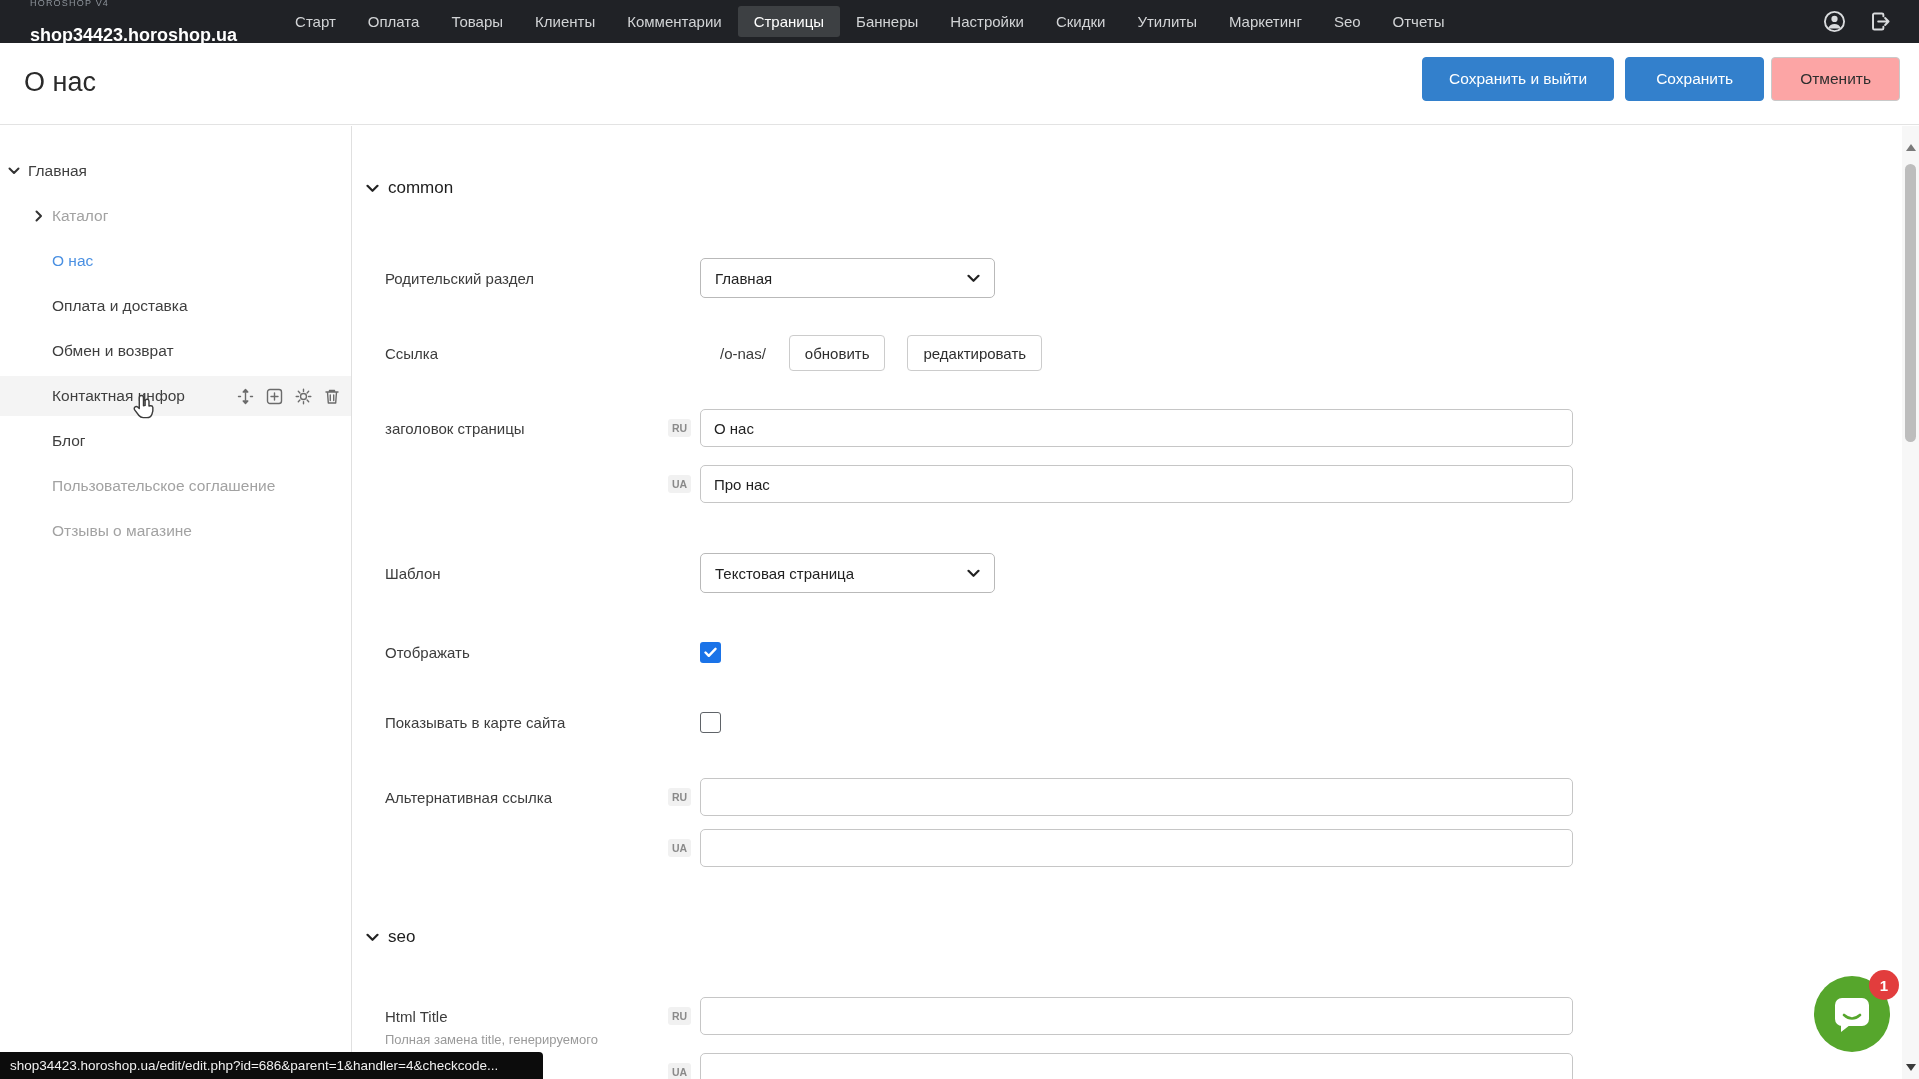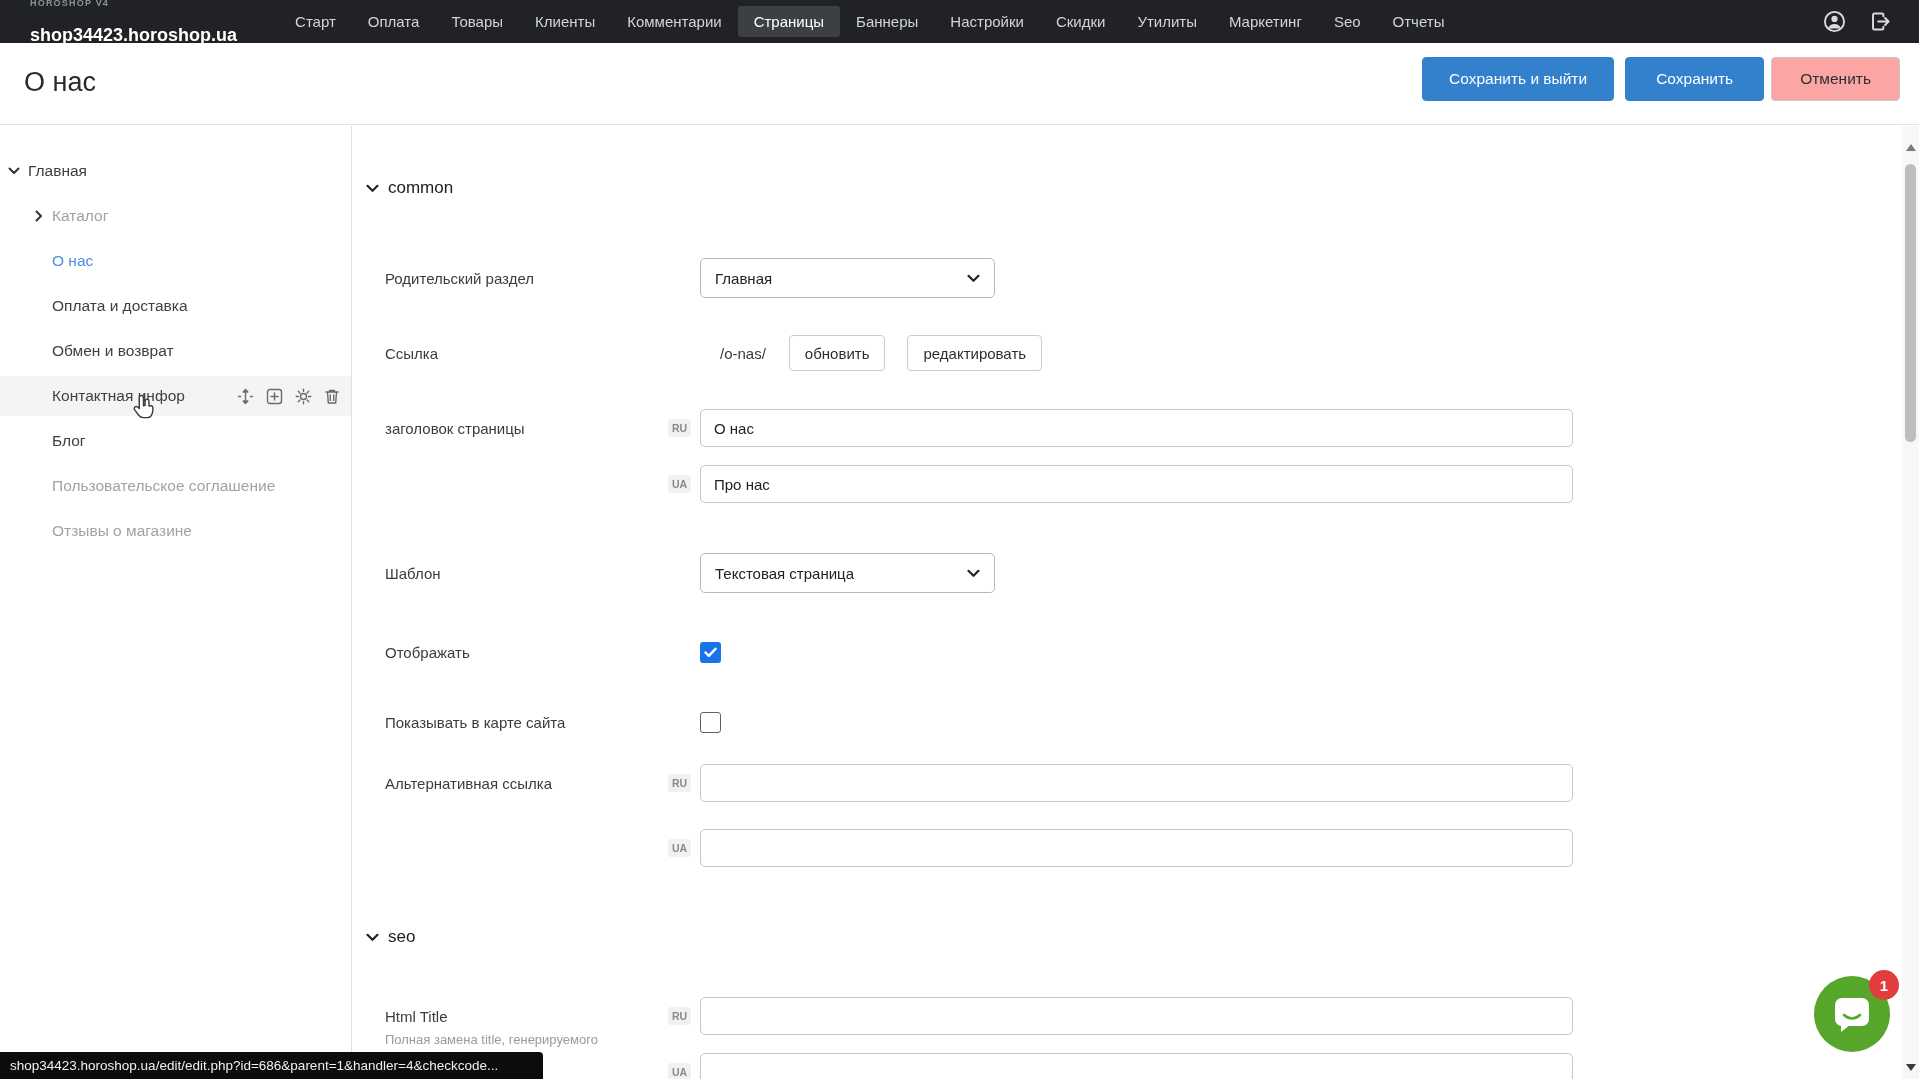--- a/index.html
+++ b/index.html
@@ -4,21 +4,21 @@
 <style>
   * { margin:0; padding:0; box-sizing:border-box; }
   html,body { width:1919px; height:1079px; overflow:hidden; background:#fff;
               font-family:"Liberation Sans", sans-serif; }
   .screen { position:relative; width:1919px; height:1079px; background:#fff; overflow:hidden; }
 
   
   .topbar { position:absolute; left:0; top:0; width:100%; height:43px; background:#202226;
             display:flex; align-items:center; z-index:30; }
   .brand { margin-left:30px; line-height:1; cursor:pointer; }
-  .brand-small { font-size:9px; font-weight:bold; letter-spacing:1.2px; color:#8d939a; margin-bottom:18px; }
+  .brand-small { font-size:9px; font-weight:normal; letter-spacing:1.2px; color:#8d939a; margin-bottom:18px; }
   .brand-main { font-size:18px; font-weight:bold; color:#fff; }
   .topnav { display:flex; align-items:center; margin-left:42px; height:100%; }
   .nav-item { color:#d2d4d6; font-size:15px; padding:7px 16px; border-radius:3px; cursor:pointer; white-space:nowrap; }
   .nav-item.active { background:#3d4043; color:#fff; }
   .top-icons { margin-left:auto; margin-right:26px; display:flex; align-items:center; gap:20px; }
   .top-icon { width:26px; height:26px; display:flex; align-items:center; justify-content:center; cursor:pointer; }
 
   
   .page-header { position:absolute; left:0; top:43px; width:100%; height:82px; background:#fff;
                  border-bottom:1px solid #e3e3e3; z-index:5; }
@@ -288,21 +288,21 @@
           </svg>
       </span>
     </div>
 
     <div class="frow" style="top:584px; height:24px">
       <span class="flabel">Показывать в карте сайта</span>
       <span class="lang-slot"></span>
       <span class="chk off"></span>
     </div>
 
-    <div class="frow" style="top:646px; height:22px">
+    <div class="frow" style="top:660px; height:22px">
       <span class="flabel">Альтернативная ссылка</span>
       <span class="lang-slot">
           <span class="lang-badge">RU</span>
         </span>
       <input class="finput" type="text" value="" style="">
     </div>
 
     <div class="frow" style="top:703px; height:38px">
       <span class="flabel"></span>
       <span class="lang-slot">

